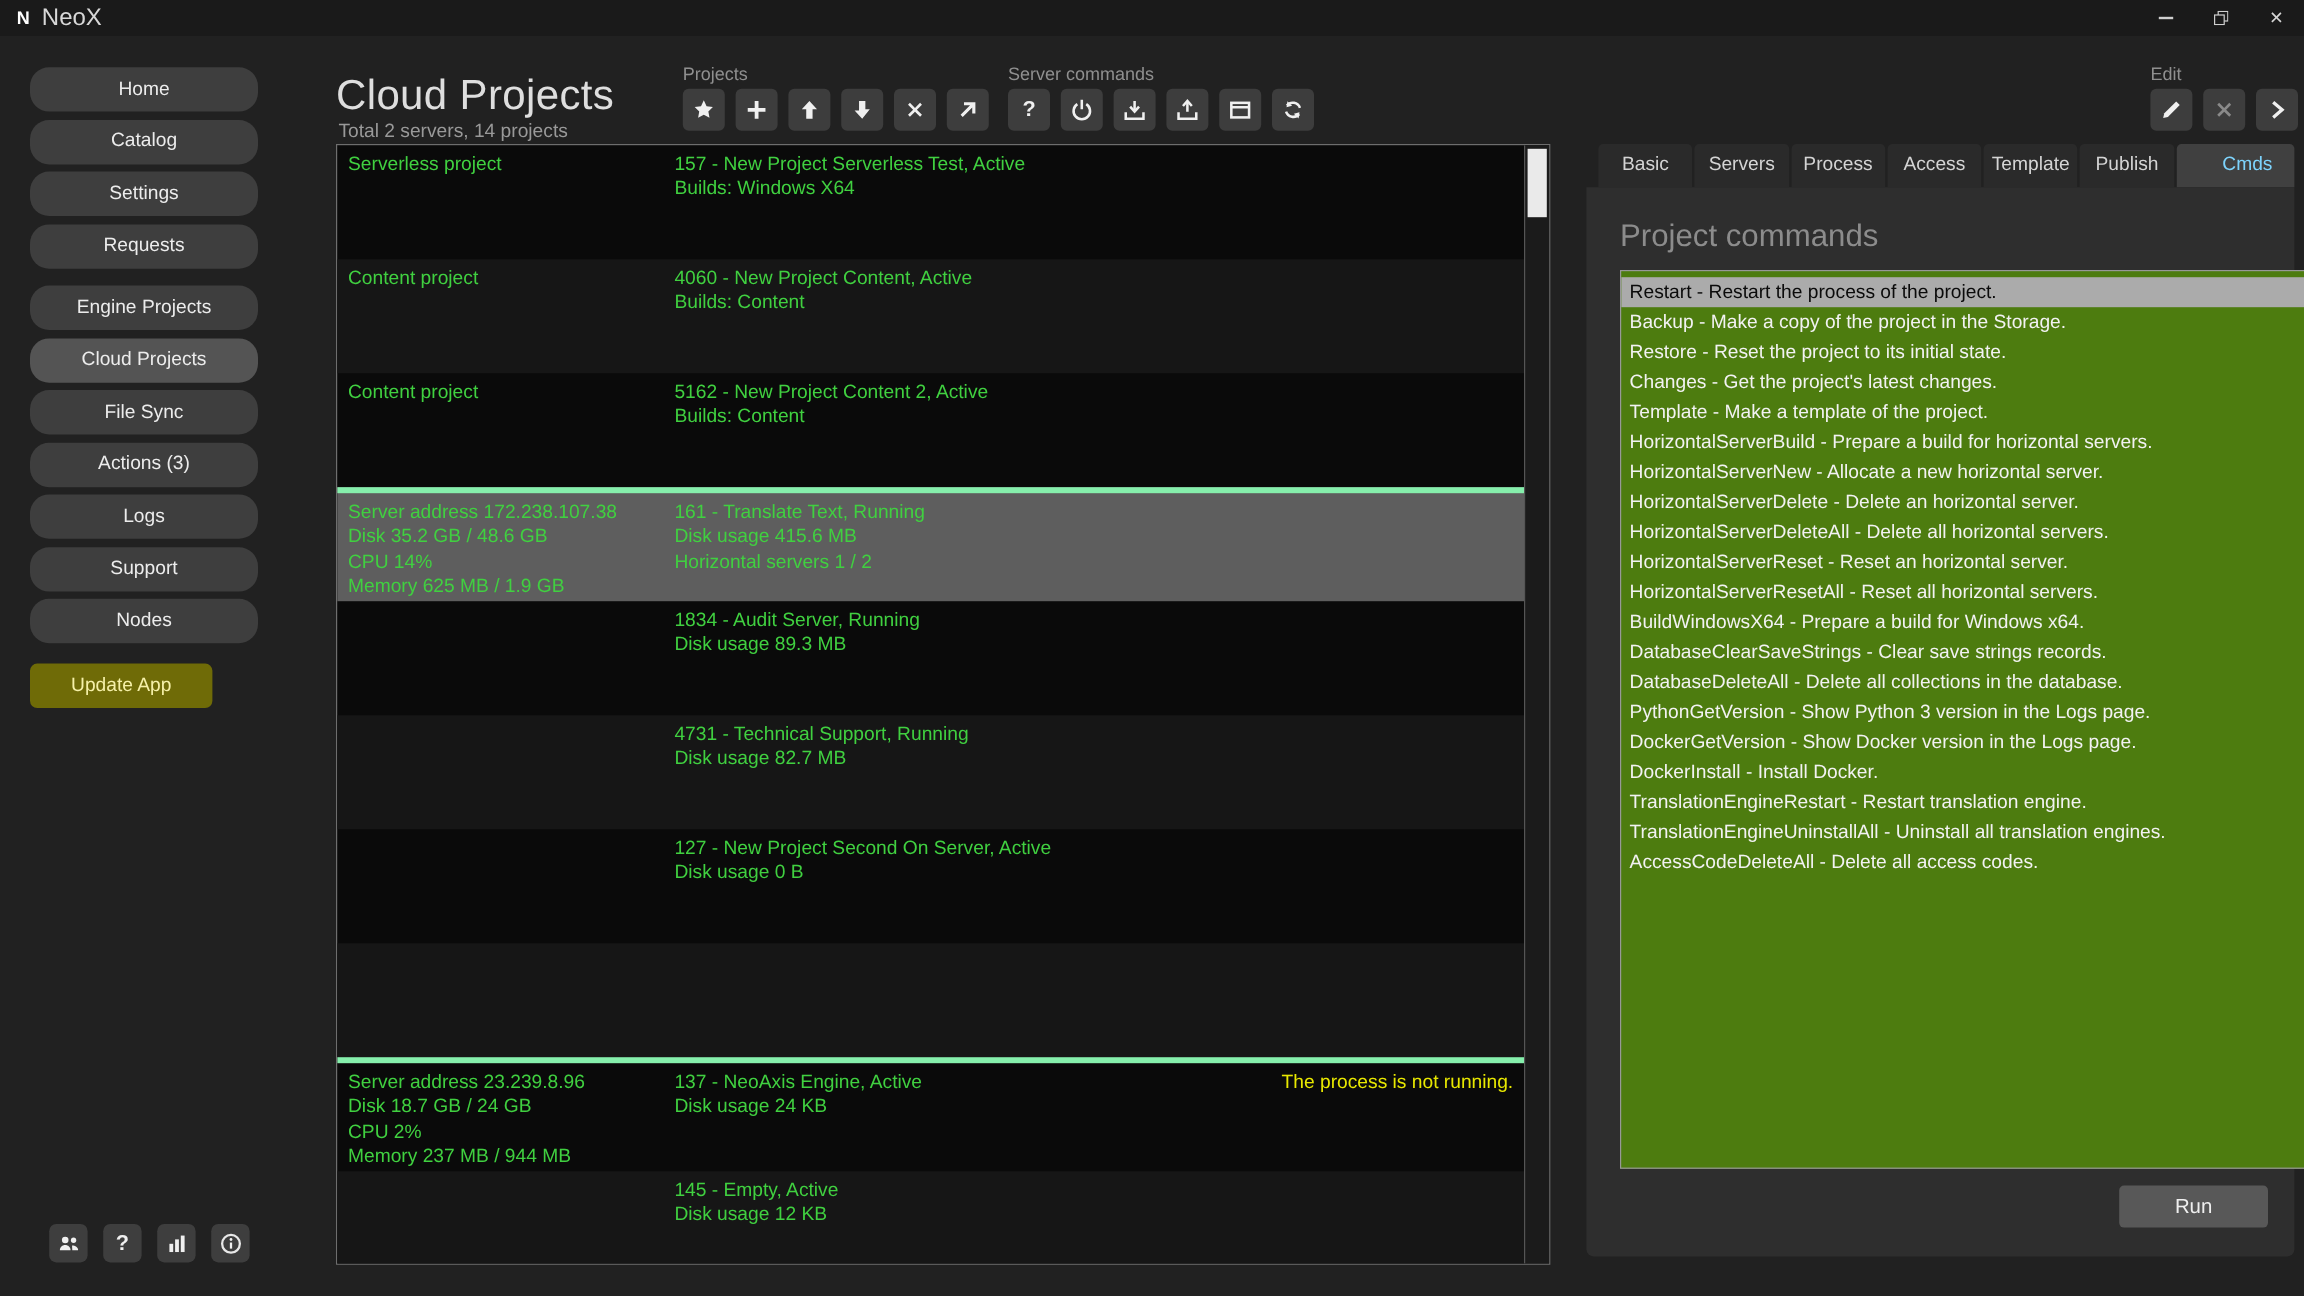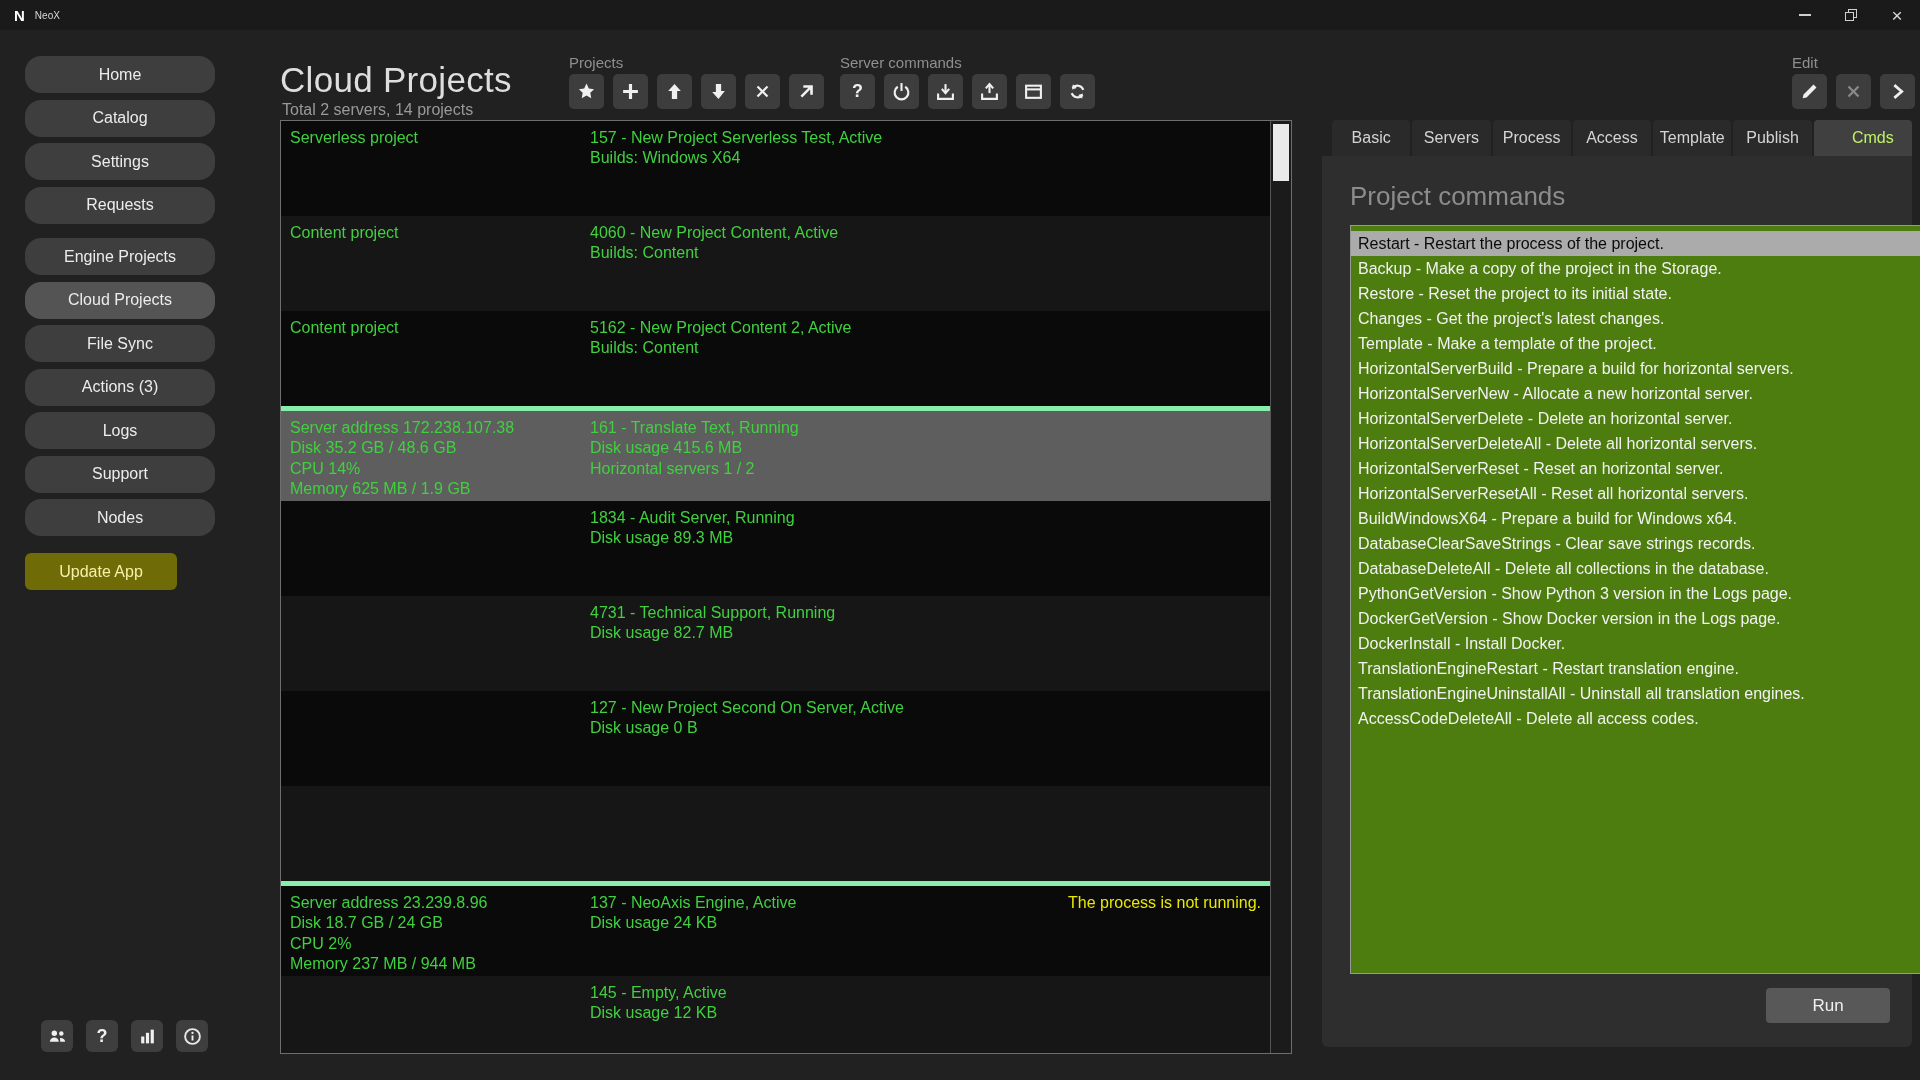--- a/index.html
+++ b/index.html
@@ -3,21 +3,21 @@
 <meta charset="utf-8">
 <style>
   * { box-sizing: border-box; margin: 0; padding: 0; }
   html, body { background: #141414; }
   body { font-family: "Liberation Sans", "DejaVu Sans", sans-serif; width: 1920px; height: 1080px; }
   .window { position: relative; width: 1920px; height: 1080px; background: #212121; overflow: hidden; }
 
   
   .titlebar { position: absolute; top: 0; left: 0; right: 0; height: 30px; background: #1a1a1a; display: flex; align-items: center; color: #e6e6e6; }
   .logo { margin-left: 14px; font-size: 15px; font-weight: bold; color: #ffffff; }
-  .apptitle { margin-left: 10px; font-size: 10px; color: #d8d8d8; }
+  .apptitle { margin-left: 10px; font-size: 20px; color: #d8d8d8; }
   .wincontrols { margin-left: auto; display: flex; height: 100%; }
   .winbtn { width: 46px; height: 100%; display: flex; align-items: center; justify-content: center; color: #d6d6d6; }
   .minbar { display: block; width: 12px; height: 2px; background: #cfcfcf; }
   .close-glyph { font-size: 19px; line-height: 1; }
 
   
   .sb-group { position: absolute; left: 25px; width: 190px; display: flex; flex-direction: column; gap: 6.5px; }
   .g1 { top: 56px; }
   .g2 { top: 238px; }
   .sidebar-btn { height: 37px; background: #3e3e3e; border: none; border-radius: 16px; color: #ececec; font-size: 16px; font-family: inherit; cursor: default; }
@@ -44,30 +44,30 @@
   .ic-stroke { fill: none; stroke: #f0f0f0; stroke-width: 2; }
 
   
   .project-list { position: absolute; left: 280px; top: 120px; width: 1012px; height: 934px; background: #0a0a0a; border: 1px solid #6e6e6e; display: flex; overflow: hidden; }
   .prows { flex: 1; overflow: hidden; }
   .prow { display: flex; height: 95px; padding-top: 7px; color: var(--green, #40d040); font-size: 16px; line-height: 20.3px; }
   .prow:nth-child(even) { background: #161616; }
   .prow.group-start { border-top: 5px solid #86efac; }
   .prow.selected { background: var(--selected_row_bg, #5e5e5e); }
   .col-server { width: 281px; padding-left: 9px; white-space: pre-line; }
-  .col-project { flex: 1; white-space: pre-line; margin-left: 28px; }
+  .col-project { flex: 1; white-space: pre-line; }
   .col-status { width: 250px; padding-right: 9px; text-align: right; color: var(--warning_yellow, #e8e800); }
   .pscrollbar { width: 21px; background: #1b1b1b; border-left: 1px solid #555555; position: relative; }
   .pscroll-thumb { position: absolute; left: 2px; right: 2px; top: 3px; height: 57px; background: #eaeaea; }
 
   
   .right-panel { position: absolute; left: 1322px; top: 120px; width: 590px; height: 927px; }
   .tabbar { display: flex; gap: 2px; height: 36px; padding-left: 10px; }
   .tab { flex: 1; background: #2a2a2a; border: none; border-radius: 4px 4px 0 0; color: #d4d4d4; font-size: 16px; font-family: inherit; }
-  .tab.selected { background: #404040; color: #bef264; padding-left: 20px; }
+  .tab.selected { background: #404040; color: #7dd3fc; padding-left: 20px; }
   .panel-body { position: absolute; top: 36px; left: 0; right: 0; bottom: 0; background: #2e2e2e; border-radius: 0 0 6px 6px; }
   .cmd-heading { position: absolute; left: 28px; top: 25px; font-size: 26px; font-weight: 300; color: #8c8c8c; }
   .cmd-list { position: absolute; left: 28px; top: 69px; width: 645px; height: 749px; background: #4d7c0f; border: 1px solid #989898; padding-top: 5px; overflow: hidden; }
   .cmd-item { font-size: 16px; line-height: 25px; color: #f2f2f2; padding-left: 7px; white-space: nowrap; }
   .cmd-item.selected { background: var(--selected_command_bg, #ababab); color: #0b0b0b; }
   .run-btn { position: absolute; left: 444px; top: 832px; width: 124px; height: 35px; background: #585858; border: none; border-radius: 4px; color: #efefef; font-size: 17px; font-family: inherit; }
 </style>
 </head>
 <body>
 

